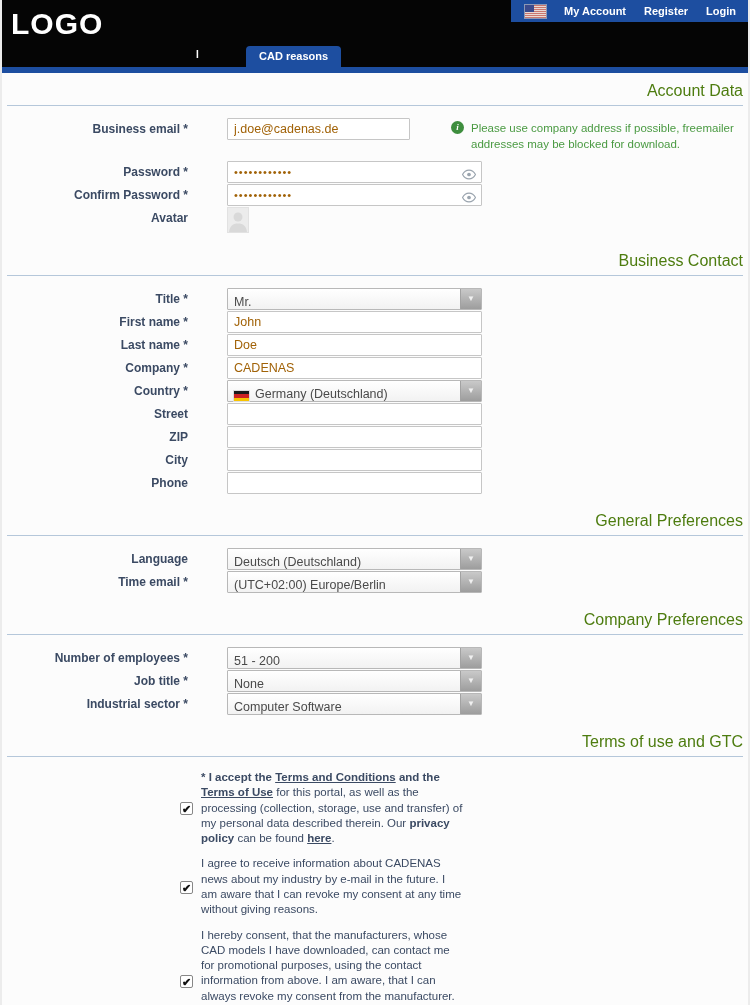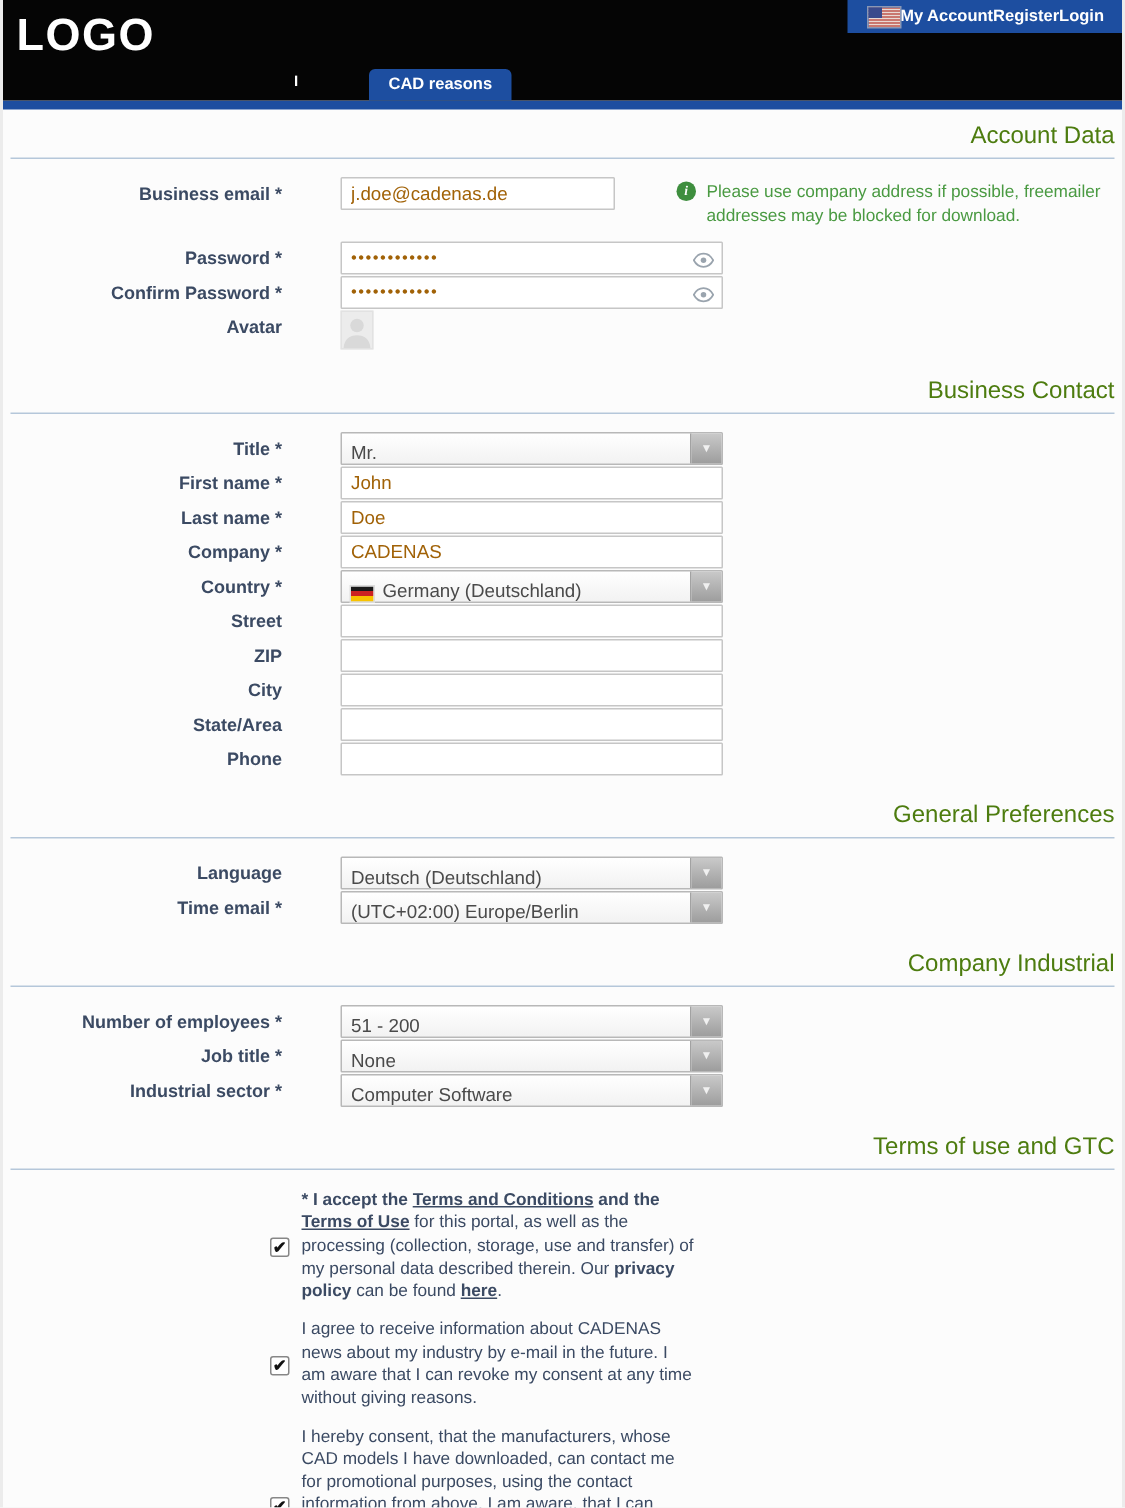--- a/index.html
+++ b/index.html
@@ -4,21 +4,21 @@
 <style>
   * { margin:0; padding:0; box-sizing:border-box; }
   html,body { width:750px; background:#f4f4f4; font-family:"Liberation Sans", sans-serif; }
   .page { width:750px; height:1005px; background:#fcfcfc; position:relative; overflow:hidden;
           border-left:2px solid #ececec; border-right:2px solid #ececec; }
 
   
   .header { position:relative; height:67px; background:#050505; }
   .logo { position:absolute; left:9px; top:7px; color:#fff; font-size:30px; font-weight:bold; letter-spacing:1px; }
   .account-box { position:absolute; top:0; right:0; height:22px; background:#1d4ea0;
-                 display:flex; align-items:center; padding:0 12px 0 14px; }
+                 display:flex; align-items:center; gap:18px; padding:0 12px 0 14px; }
   .flag-us { width:21px; height:13px; position:relative; background:repeating-linear-gradient(180deg,#c9776f 0 1px,#e8d9d4 1px 2px); outline:1px solid #8a97b5; }
   .flag-us::after { content:""; position:absolute; left:0; top:0; width:9px; height:7px; background:#3a4a8c; }
   .acct-link { color:#fff; font-size:11px; font-weight:bold; cursor:pointer; white-space:nowrap; }
   .partial-tab { position:absolute; left:194px; bottom:7px; color:#fff; font-size:10px; font-weight:bold; }
   .tab { position:absolute; left:244px; bottom:0; height:21px; line-height:21px; background:#1d4ea0;
          border-radius:4px 4px 0 0; color:#fff; font-size:11px; font-weight:bold; padding:0 13px; cursor:pointer; }
   .blue-bar { height:6px; background:#1d4ea0; }
 
   
   .main { padding:0 5px; }
@@ -154,24 +154,20 @@
       </div>
       <div class="form-row">
         <label class="row-label">ZIP</label>
         <input class="txt-input" type="text" value="" style="">
       </div>
       <div class="form-row">
         <label class="row-label">City</label>
         <input class="txt-input" type="text" value="" style="">
       </div>
       <div class="form-row">
-        <label class="row-label">State/Area</label>
-        <input class="txt-input" type="text" value="" style="">
-      </div>
-      <div class="form-row">
         <label class="row-label">Phone</label>
         <input class="txt-input" type="text" value="" style="">
       </div>
     </div>
 
     <div class="section-title" style="margin-top:9px;">General Preferences</div>
     <div class="rows">
       <div class="form-row">
         <label class="row-label">Language</label>
         <div class="select">
@@ -181,21 +177,21 @@
       </div>
       <div class="form-row">
         <label class="row-label">Time email *</label>
         <div class="select">
           <span class="select-value">(UTC+02:00) Europe/Berlin</span>
           <span class="select-btn">▼</span>
         </div>
       </div>
     </div>
 
-    <div class="section-title" style="margin-top:9px;">Company Industrial</div>
+    <div class="section-title" style="margin-top:9px;">Company Preferences</div>
     <div class="rows">
       <div class="form-row">
         <label class="row-label">Number of employees *</label>
         <div class="select">
           <span class="select-value">51 - 200</span>
           <span class="select-btn">▼</span>
         </div>
       </div>
       <div class="form-row">
         <label class="row-label">Job title *</label>

